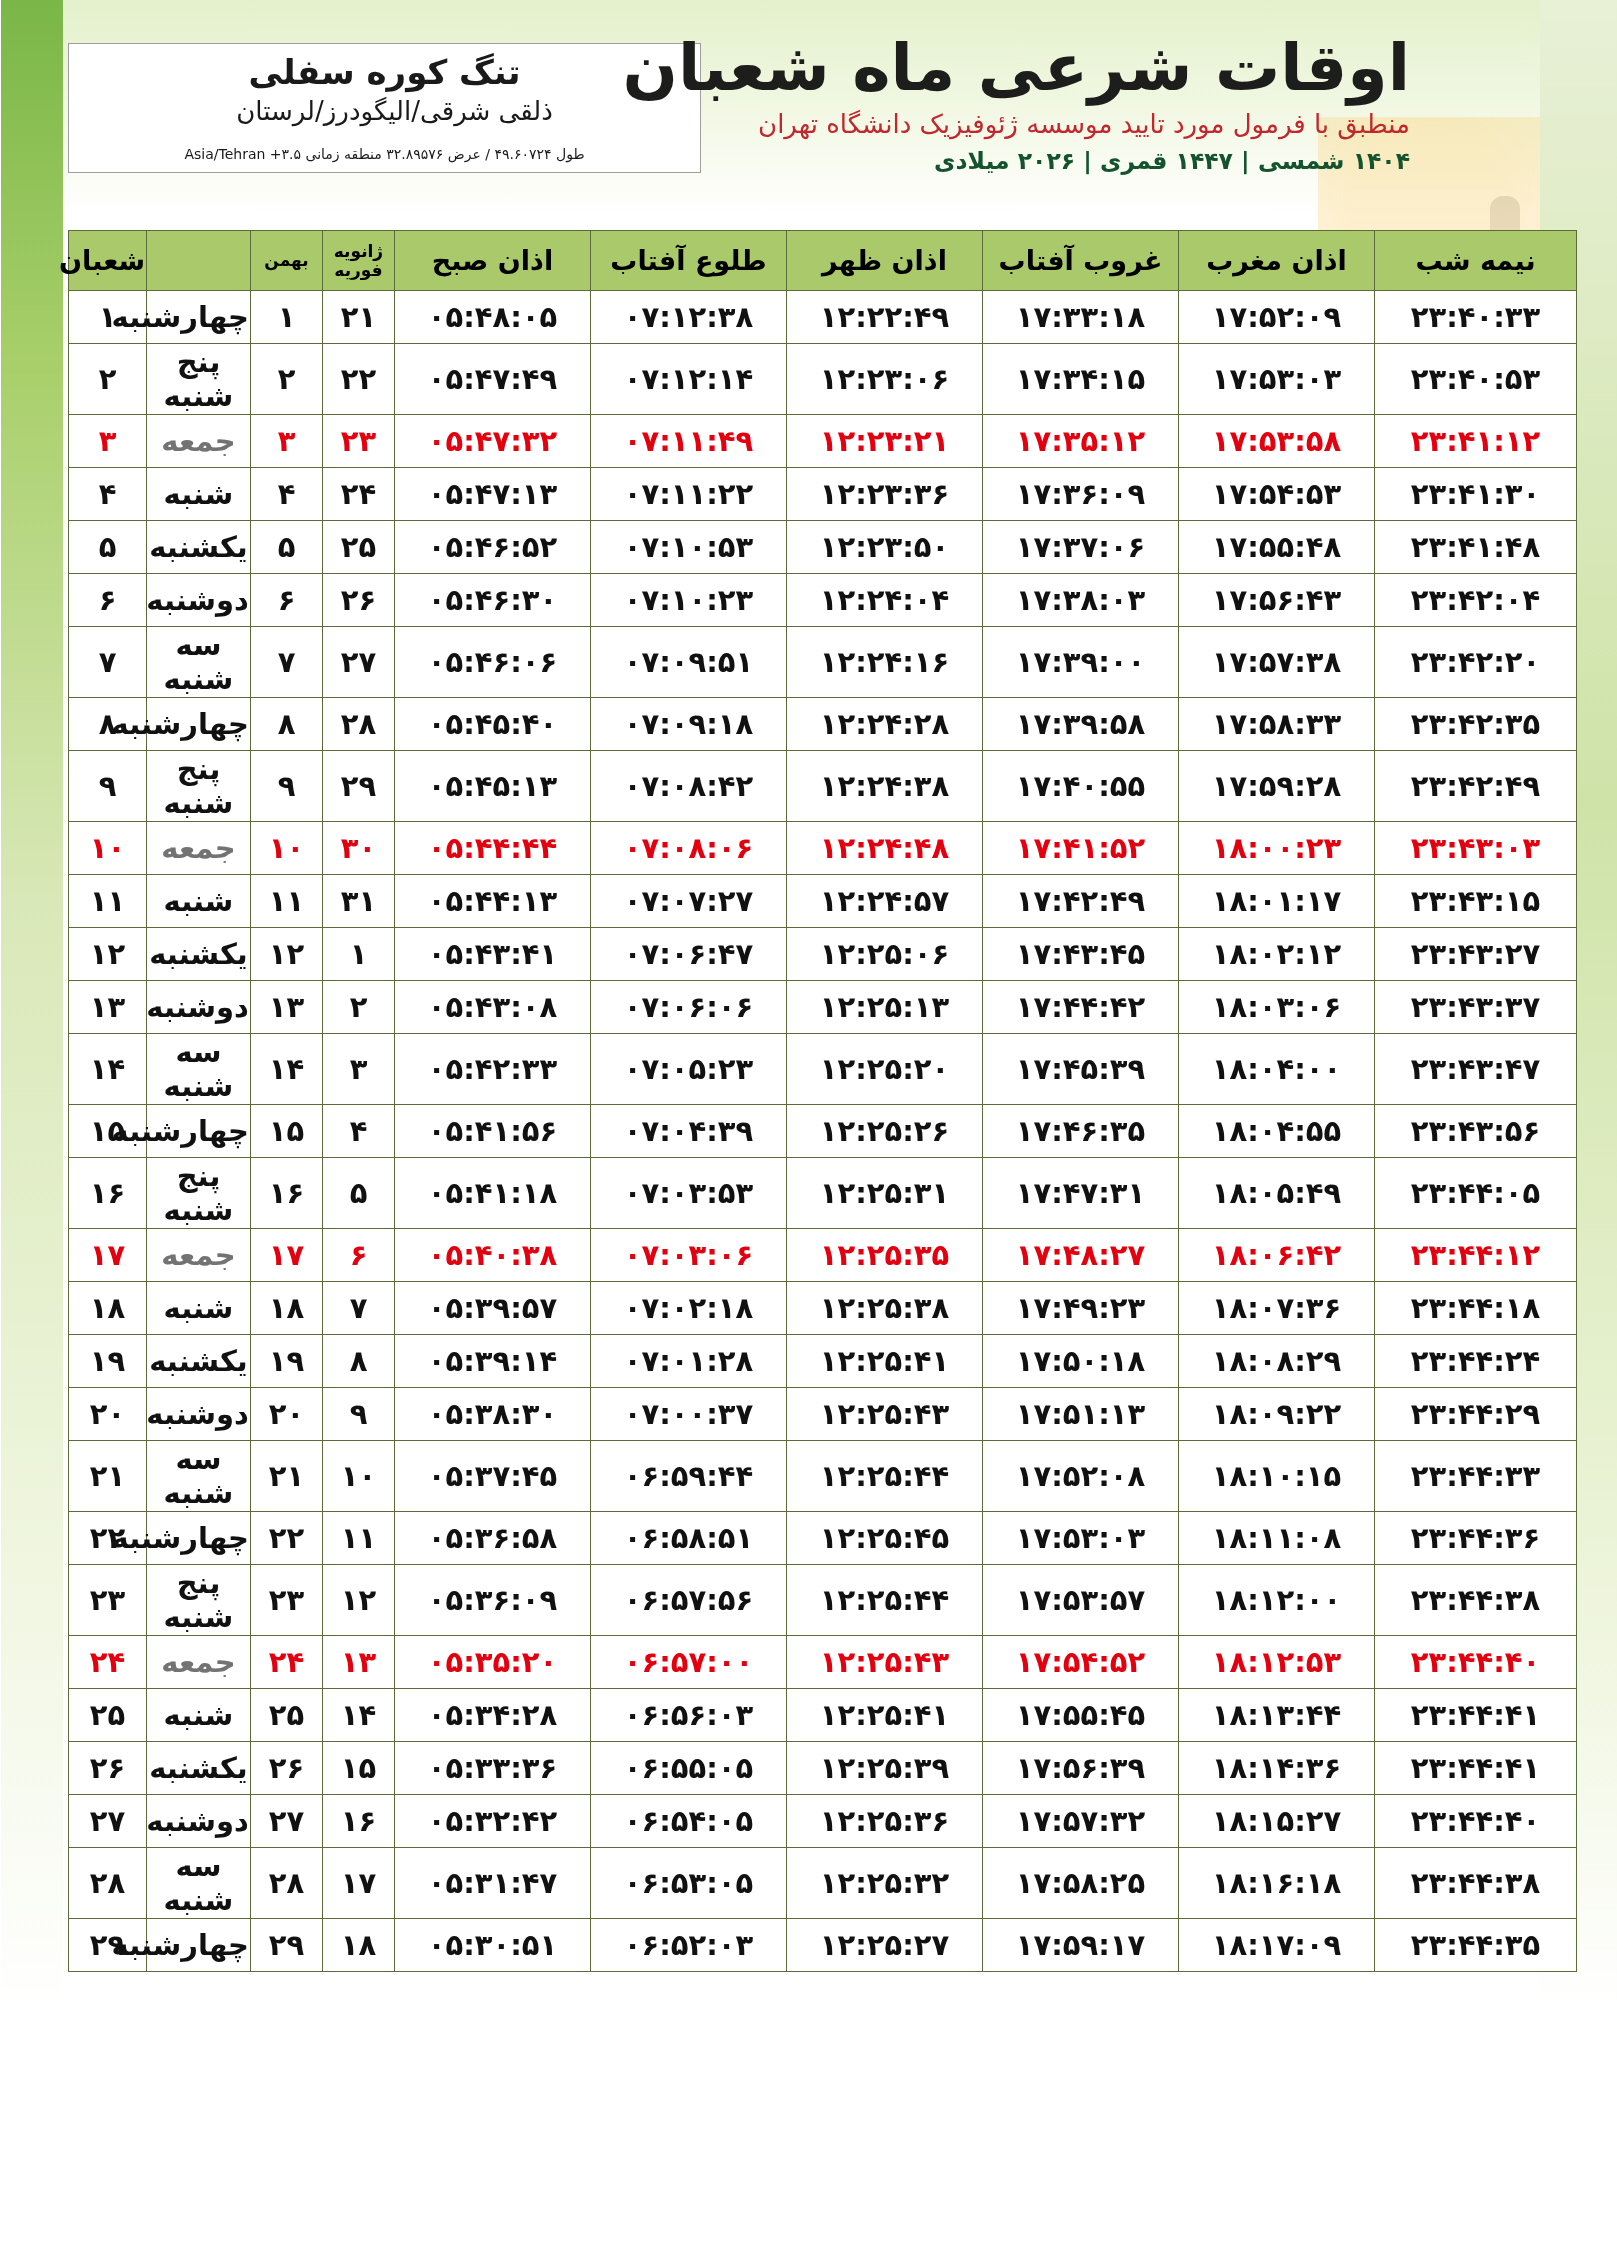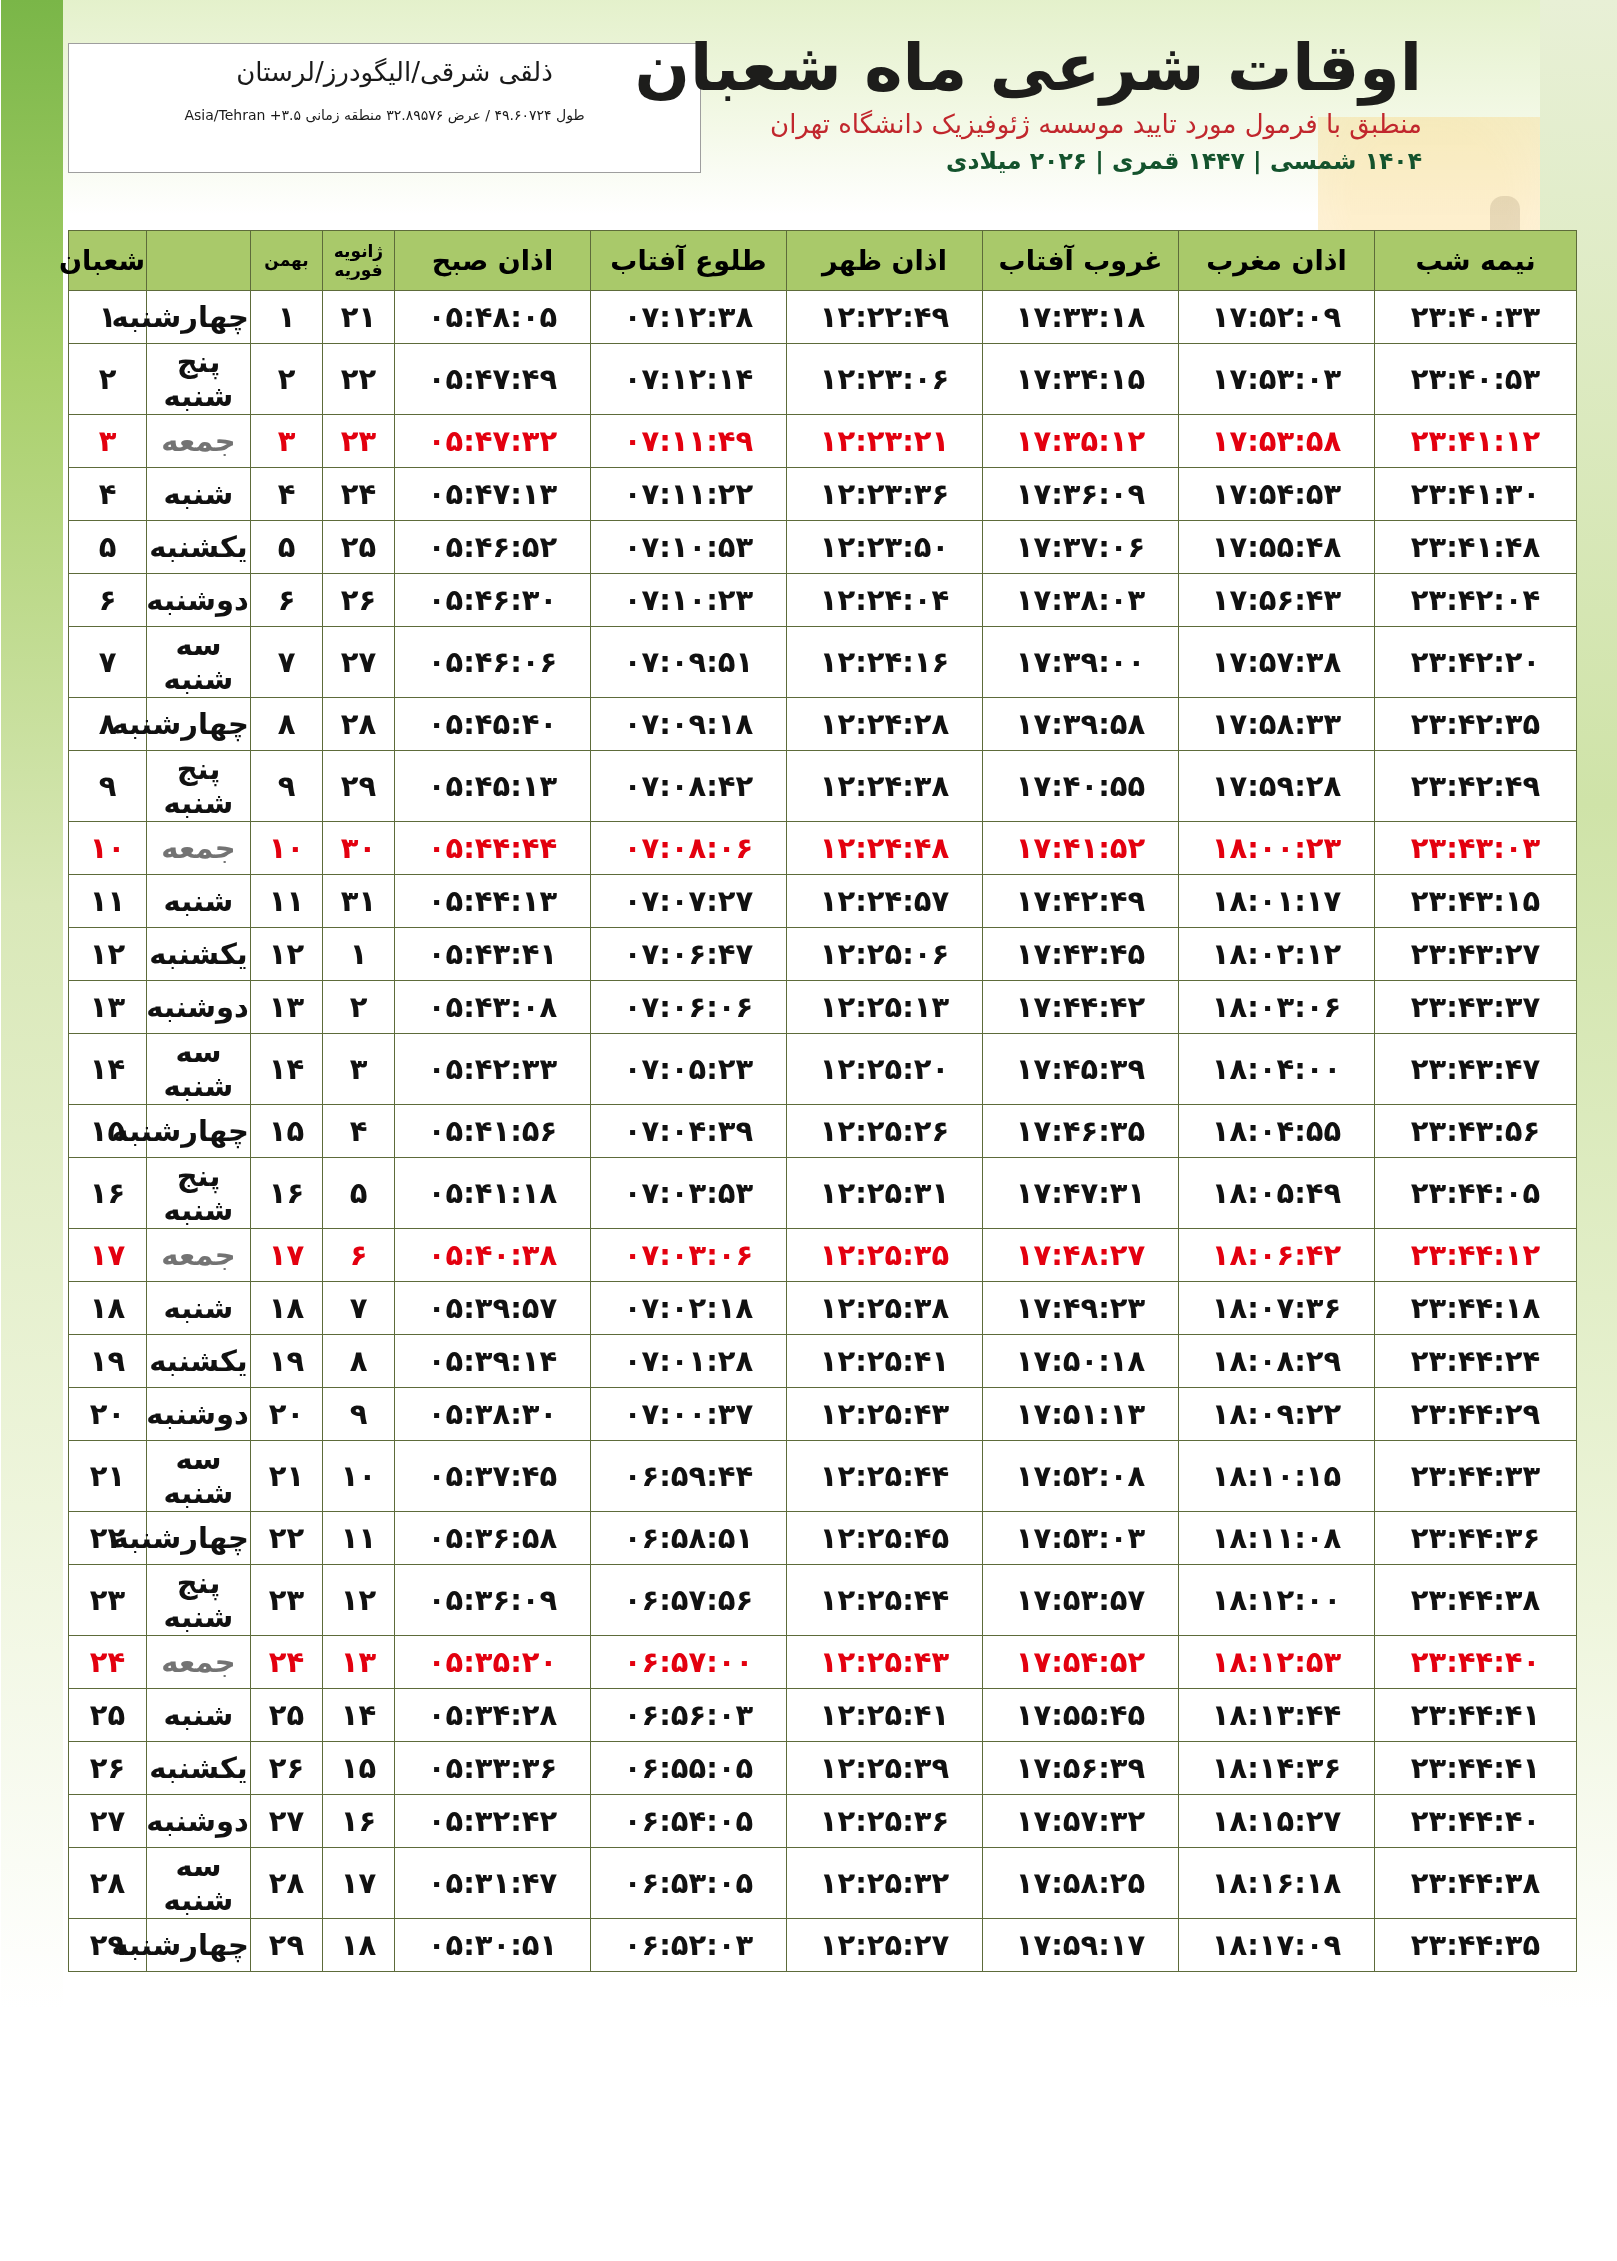--- a/index.html
+++ b/index.html
@@ -52,21 +52,21 @@
     font-size:34px; font-weight:bold; color:#1a1a1a; letter-spacing:0;
     line-height:1.15;
   }
   .loc-sub {
     font-size:26px; color:#1a1a1a; margin-top:3.9px; line-height:1.2;padding-left:20px;
   }
   .loc-coords {
     font-size:14px; color:#1a1a1a; margin-top:19px; direction:rtl;
   }
   .title-block {
-    position:absolute; right:196px; top:34px; width:992px; 
+    position:absolute; right:208px; top:34px; width:992px; 
   }
   .main-title {
     font-size:65px; font-weight:bold; color:#1d1d1b; line-height:1.05;
     letter-spacing:-0.7px;
   }
   .sub-title {
     font-size:26px; font-weight:normal; color:#c1272d; margin-top:6.5px;
   }
   .date-line {
     font-size:23.5px; color:#14532d; margin-top:7.8px; font-weight:bold;
@@ -132,20 +132,21 @@
 <body>
 
 <div class="bg-top-wash"></div>
 <div class="bg-left-band"></div>
 <div class="bg-right-band"></div>
 <div class="bg-mosque"></div>
 <div class="bg-minaret"></div>
 
 <div class="header">
   <div class="location-box">
+    <div class="loc-title">تنگ کوره سفلی</div>
     <div class="loc-sub">ذلقی شرقی/الیگودرز/لرستان</div>
     <div class="loc-coords">طول ۴۹.۶۰۷۲۴ / عرض ۳۲.۸۹۵۷۶ منطقه زمانی ۳.۵+ Asia/Tehran</div>
   </div>
   <div class="title-block">
     <div class="main-title">اوقات شرعی ماه شعبان</div>
     <div class="sub-title">منطبق با فرمول مورد تایید موسسه ژئوفیزیک دانشگاه تهران</div>
     <div class="date-line">۱۴۰۴ شمسی | ۱۴۴۷ قمری | ۲۰۲۶ میلادی</div>
   </div>
 </div>
 

